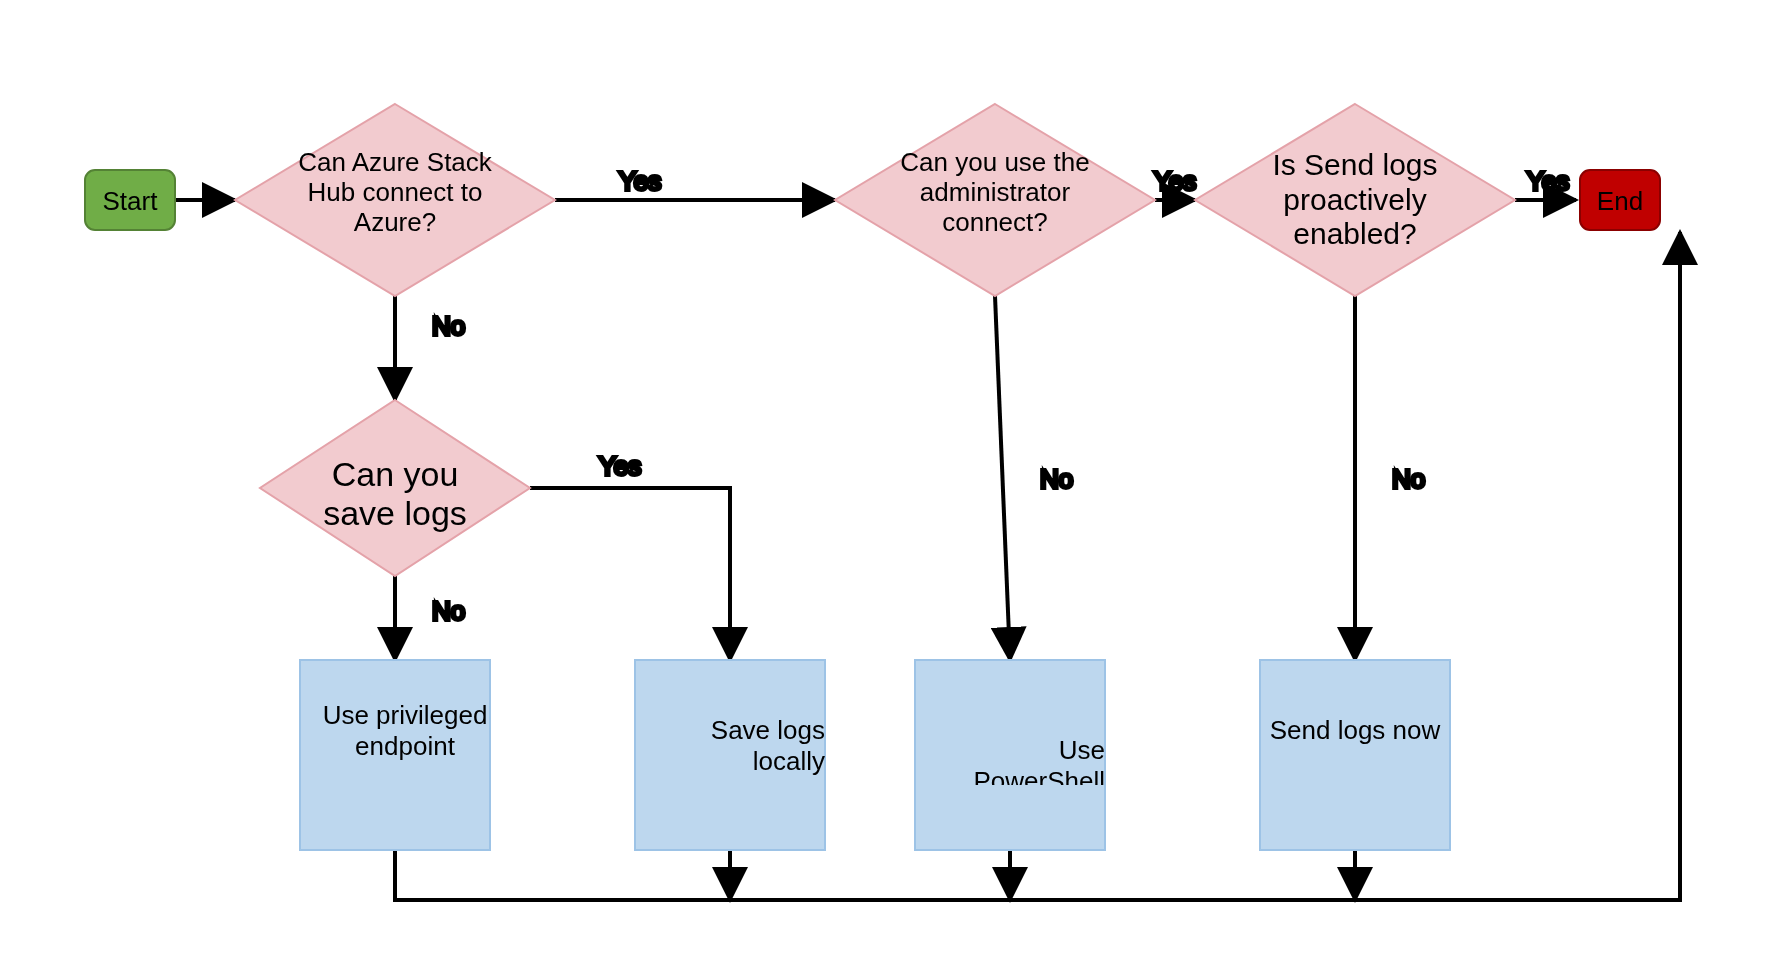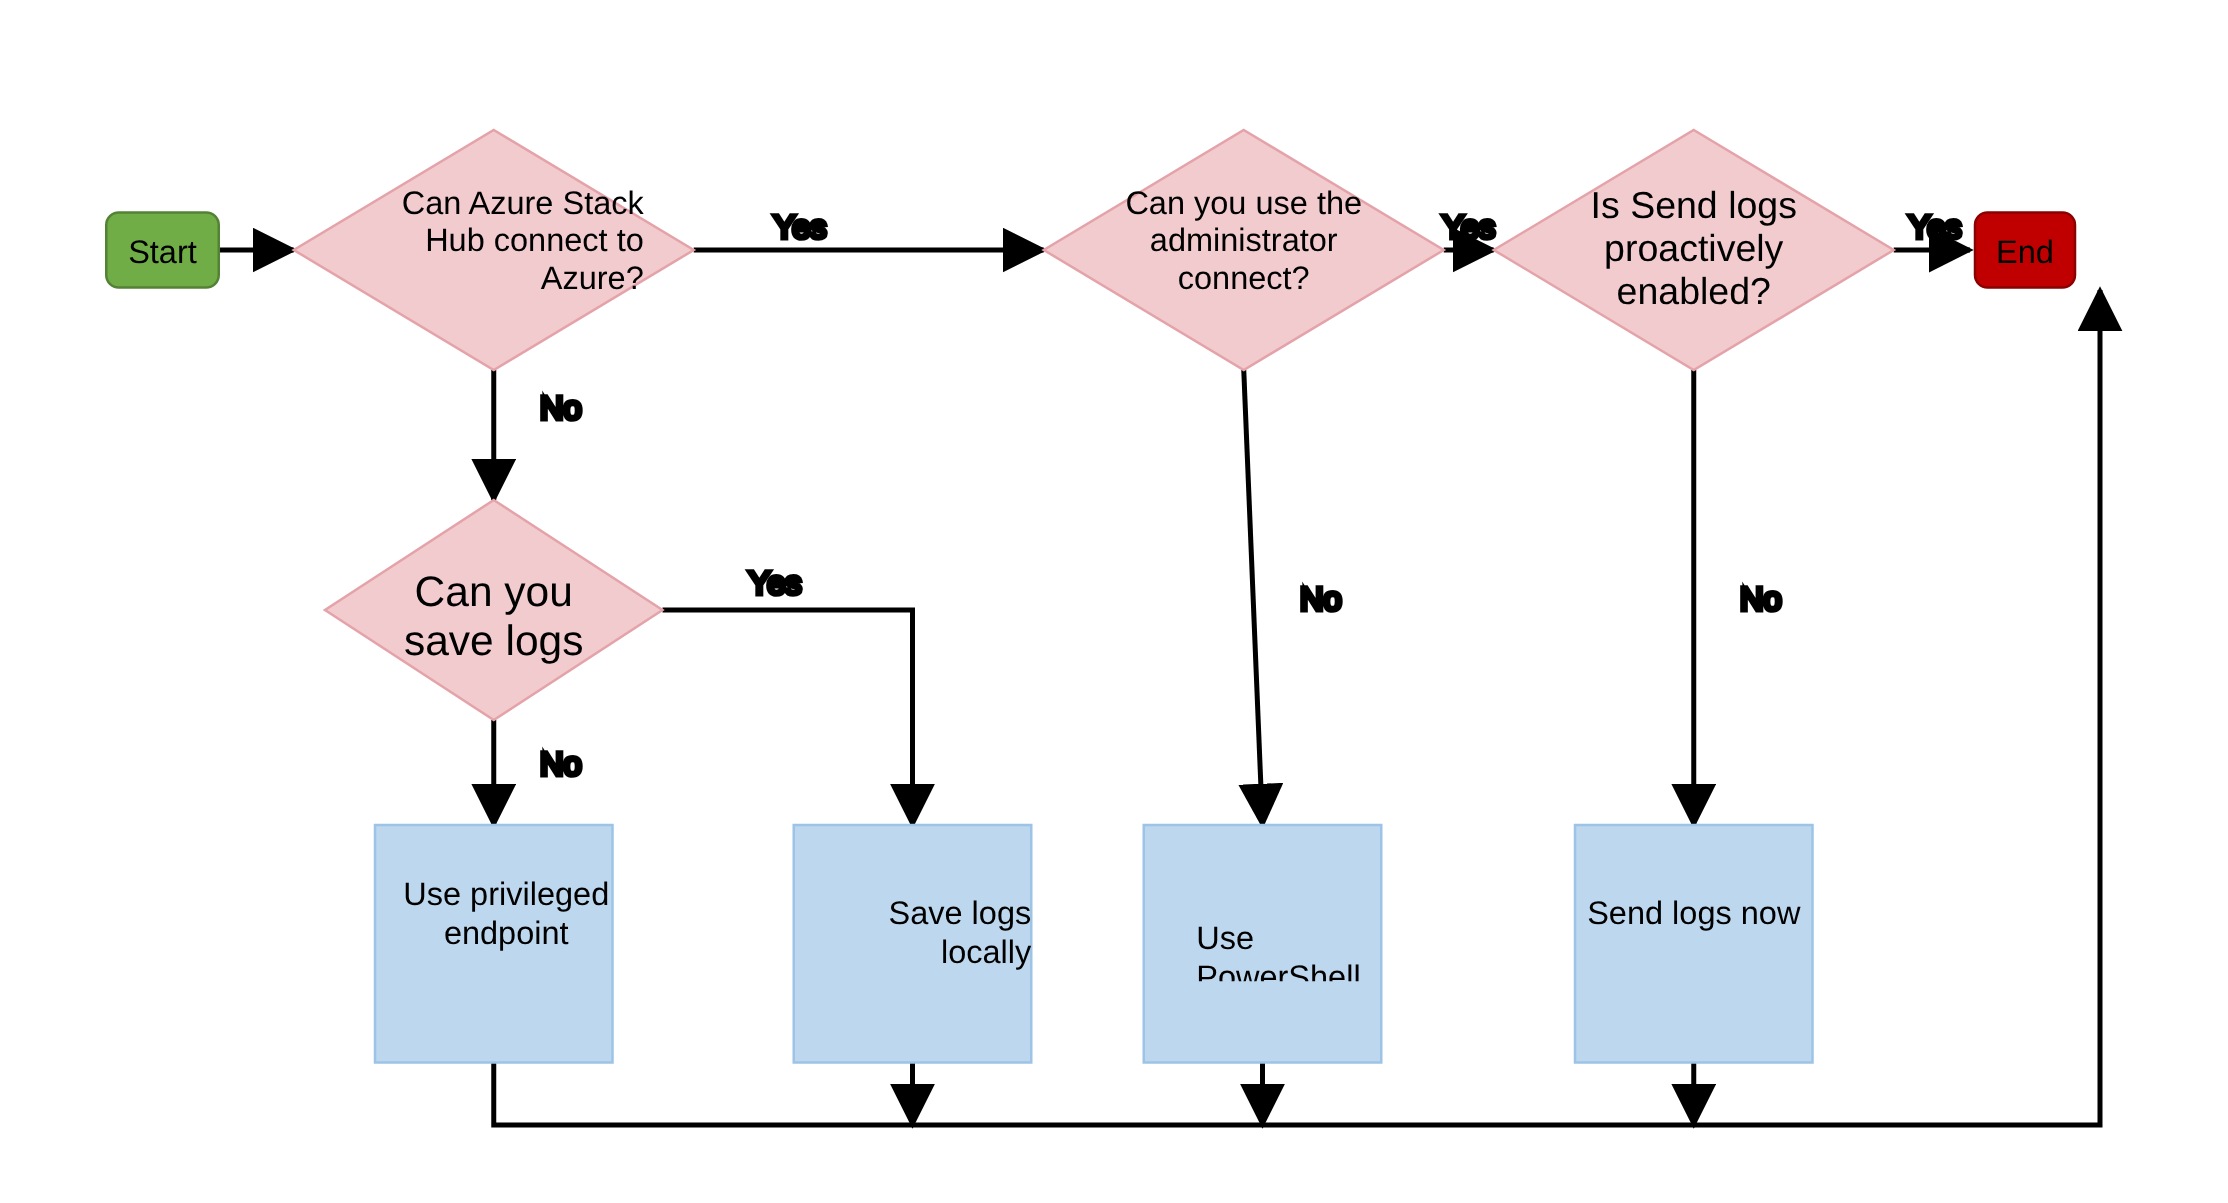--- a/index.html
+++ b/index.html
@@ -57,21 +57,21 @@
   </g>
 
   <g>
     <rect x="1580" y="170" width="80" height="60" rx="10" fill="#C00000" stroke="#8B0000" stroke-width="2"></rect>
     <text class="node-text" x="1620" y="210" text-anchor="middle" fill="#fff">End</text>
   </g>
 
   <g>
     <polygon points="395,104 555,200 395,296 235,200" fill="#F2CBCF" stroke="#E4A2A9" stroke-width="2"></polygon>
     <foreignObject x="275" y="148" width="240" height="110">
-      <div xmlns="http://www.w3.org/1999/xhtml" style="text-align:right;font-size:26px;line-height:1.15;">
+      <div xmlns="http://www.w3.org/1999/xhtml" style="text-align:center;font-size:26px;line-height:1.15;">
         <span>Can Azure Stack Hub connect to Azure?</span>
       </div>
     </foreignObject>
   </g>
 
   <g>
     <polygon points="995,104 1155,200 995,296 835,200" fill="#F2CBCF" stroke="#E4A2A9" stroke-width="2"></polygon>
     <foreignObject x="885" y="148" width="220" height="110">
       <div xmlns="http://www.w3.org/1999/xhtml" style="text-align:center;font-size:26px;line-height:1.15;">
         <span>Can you use the administrator connect?</span>
@@ -111,21 +111,21 @@
     <foreignObject x="635" y="715" width="190" height="90">
       <div xmlns="http://www.w3.org/1999/xhtml" style="text-align:right;font-size:26px;line-height:1.2;">
         <span>Save logs locally</span>
       </div>
     </foreignObject>
   </g>
 
   <g>
     <rect x="915" y="660" width="190" height="190" fill="#BDD7EE" stroke="#9DC3E6" stroke-width="2"></rect>
     <foreignObject x="915" y="735" width="190" height="50">
-      <div xmlns="http://www.w3.org/1999/xhtml" style="text-align:left;font-size:26px;padding-left:42px;">
+      <div xmlns="http://www.w3.org/1999/xhtml" style="text-align:right;font-size:26px;padding-left:42px;">
         <span>Use PowerShell</span>
       </div>
     </foreignObject>
   </g>
 
   <g>
     <rect x="1260" y="660" width="190" height="190" fill="#BDD7EE" stroke="#9DC3E6" stroke-width="2"></rect>
     <foreignObject x="1260" y="715" width="190" height="90">
       <div xmlns="http://www.w3.org/1999/xhtml" style="text-align:center;font-size:26px;line-height:1.2;">
         <span>Send logs now</span>

